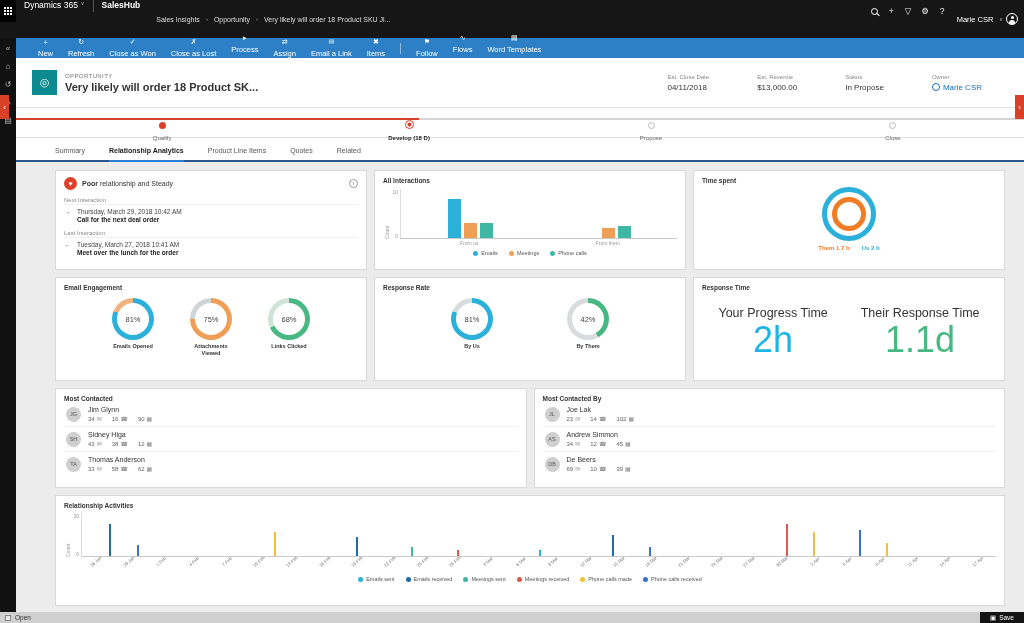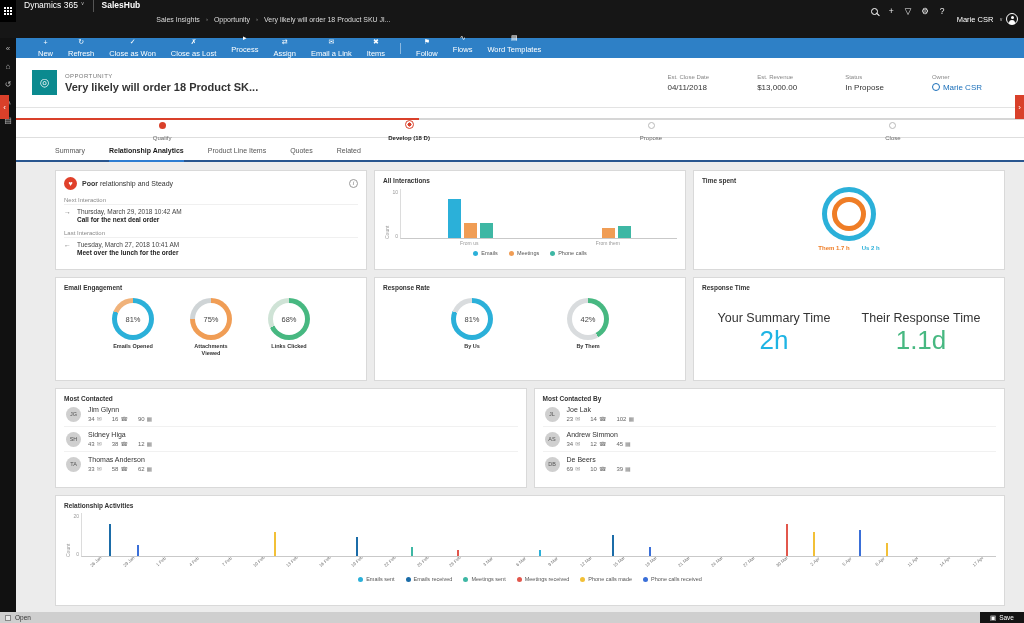--- a/index.html
+++ b/index.html
@@ -119,21 +119,21 @@
   .gauges-row.wide{gap:64px;}
   .gauge-col{display:flex;flex-direction:column;align-items:center;}
   .gauge{width:42px;height:42px;border-radius:50%;position:relative;cursor:pointer;}
   .gauge-hole{position:absolute;left:5px;top:5px;right:5px;bottom:5px;background:#fff;border-radius:50%;display:flex;align-items:center;justify-content:center;font-size:7.5px;color:#444;}
   .gauge-caption{font-size:5.5px;font-weight:bold;color:#333;text-align:center;margin-top:3px;width:52px;line-height:1.3;}
 
   
   .rt-row{display:flex;justify-content:space-around;align-items:center;height:calc(100% - 8px);}
   .rt-col{text-align:center;}
   .rt-head{font-size:12.5px;color:#333;}
-  .rt-val{font-size:26px;margin-top:2px;line-height:1;}
+  .rt-val{font-size:36px;margin-top:2px;line-height:1;}
 
   
   .contact-row{display:flex;gap:7px;padding:4px 2px;border-bottom:1px solid #f1f1f1;align-items:center;cursor:pointer;}
   .contact-row:last-child{border-bottom:none;}
   .avatar{width:15px;height:15px;border-radius:50%;background:#cfcfcf;font-size:5.5px;color:#555;display:flex;align-items:center;justify-content:center;flex:0 0 auto;}
   .contact-name{font-size:7px;color:#333;}
   .contact-stats{display:flex;gap:10px;margin-top:2px;}
   .stat{display:flex;gap:2px;font-size:6px;color:#666;align-items:center;}
   .stat-icon{font-size:6px;color:#8a8a8a;}
 
@@ -440,21 +440,21 @@
                 </div>
                 <div class="gauge-caption">By Them</div>
               </div>
             </div>
           </div>
 
           <div class="card">
             <div class="card-title">Response Time</div>
             <div class="rt-row">
               <div class="rt-col">
-                <div class="rt-head">Your Summary Time</div>
+                <div class="rt-head">Your Progress Time</div>
                 <div class="rt-val" style="color: rgb(30, 180, 228);">2h</div>
               </div>
               <div class="rt-col">
                 <div class="rt-head">Their Response Time</div>
                 <div class="rt-val" style="color: rgb(71, 184, 129);">1.1d</div>
               </div>
             </div>
           </div>
         </div>
 

